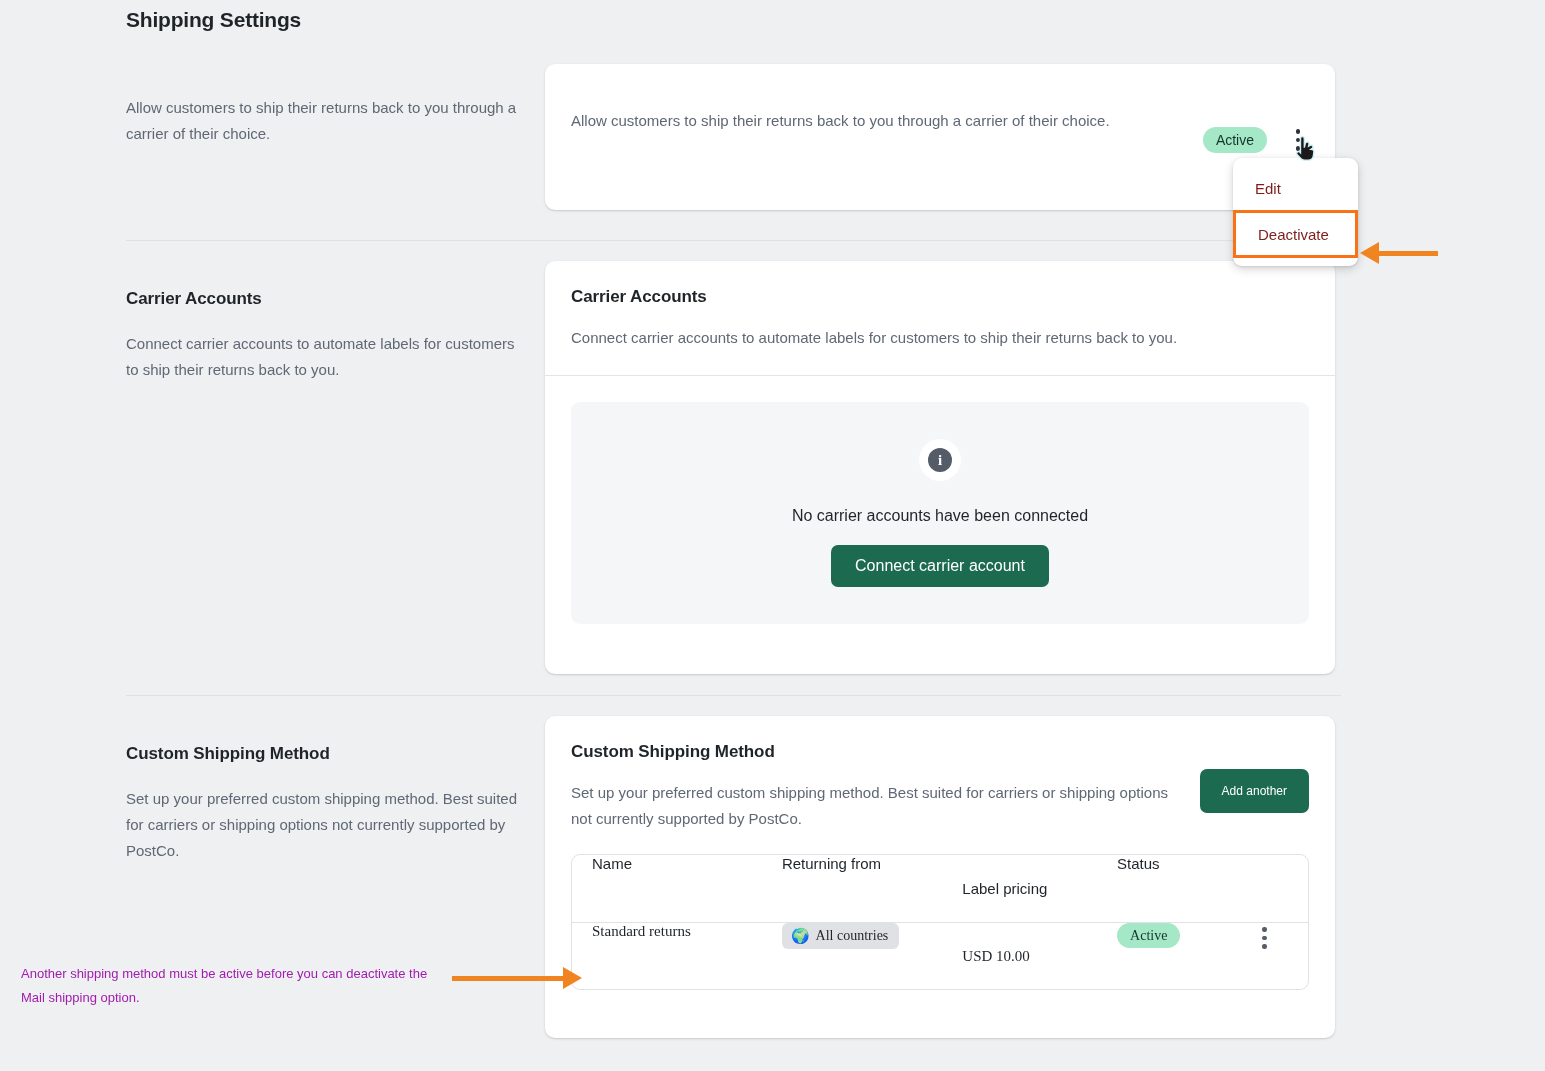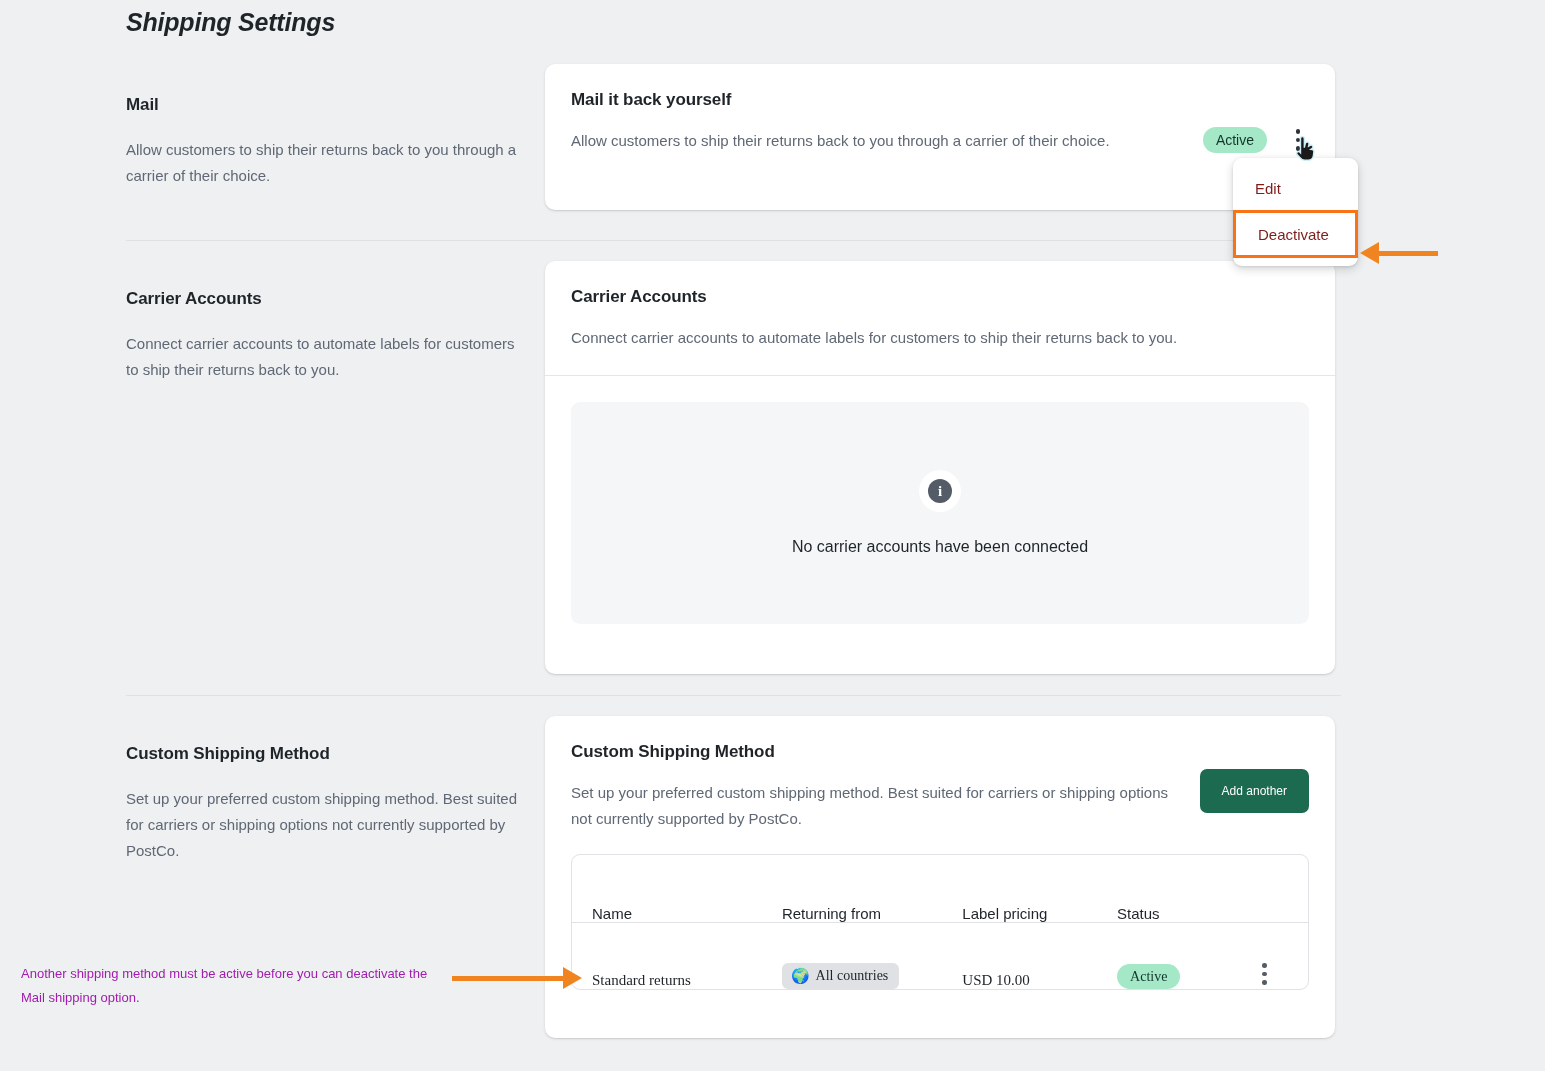--- a/index.html
+++ b/index.html
@@ -15,25 +15,24 @@
     width: 1545px;
     height: 1071px;
     background: #eff0f2;
   }
 
   
   .page-title {
     position: absolute;
     left: 126px;
     top: 8px;
-    font-size: 25px;
+    font-size: 21px;
     font-weight: bold;
     color: #1f2429;
     letter-spacing: -0.2px;
-    font-style: italic;
   }
 
   
   .sec-label { position: absolute; width: 400px; }
   .sec-label h2 {
     font-size: 17px;
     font-weight: bold;
     color: #1f2429;
     margin-bottom: 22px;
     letter-spacing: -0.1px;
@@ -218,21 +217,21 @@
     padding: 0 22px;
   }
   .table-wrap { padding: 0 26px 26px 26px; }
   .tbl {
     border: 1px solid #e0e2e5;
     border-radius: 9px;
     overflow: hidden;
   }
   .tbl-row {
     display: flex;
-    align-items: flex-end;
+    align-items: flex-start;
     height: 67px;
     padding: 0 20px;
   }
   .tbl-head { color: #1f2429; font-size: 15px; }
   .tbl-head .c { color: #1f2429; }
   .tbl-body { border-top: 1px solid #e0e2e5; font-size: 15px; color: #1f2429; font-family: Liberation Serif, serif; }
   .c1 { width: 200px; }
   .c2 { width: 190px; }
   .c3 { width: 163px; margin-top: 25px; }
   .c4 { width: 130px; }
@@ -300,27 +299,25 @@
   #arrow-standard .head { right: 0; border-left: 19px solid #f08421; }
 </style>
 </head>
 <body>
 
 <div class="page">
 
   <div class="page-title">Shipping Settings</div>
 
   <div class="sec-label" style="left:126px; top:95px;">
-    <h2>Mail</h2>
     <p>Allow customers to ship their returns back to you through a carrier of their choice.</p>
   </div>
 
   <div class="card" id="mail-card">
     <div class="mail-inner">
-      <div class="card-h">Mail it back yourself</div>
       <div class="card-p">Allow customers to ship their returns back to you through a carrier of their choice.</div>
     </div>
     <span class="badge" id="mail-badge">Active</span>
     <div class="kebab" id="mail-kebab">
       <i></i>
       <i></i>
       <i></i>
     </div>
   </div>
 
@@ -350,20 +347,21 @@
       <div class="card-h">Carrier Accounts</div>
       <div class="card-p">Connect carrier accounts to automate labels for customers to ship their returns back to you.</div>
     </div>
     <div class="hr-in-card"></div>
     <div class="empty-wrap">
       <div class="empty-state">
         <div class="info-bubble">
           <div class="info-circle">i</div>
         </div>
         <div class="empty-text">No carrier accounts have been connected</div>
+        <button class="btn-green">Connect carrier account</button>
       </div>
     </div>
   </div>
 
   <div class="divider" style="top:695px;"></div>
 
   <div class="sec-label" style="left:126px; top:744px;">
     <h2>Custom Shipping Method</h2>
     <p>Set up your preferred custom shipping method. Best suited for carriers or shipping options not currently supported by PostCo.</p>
   </div>

